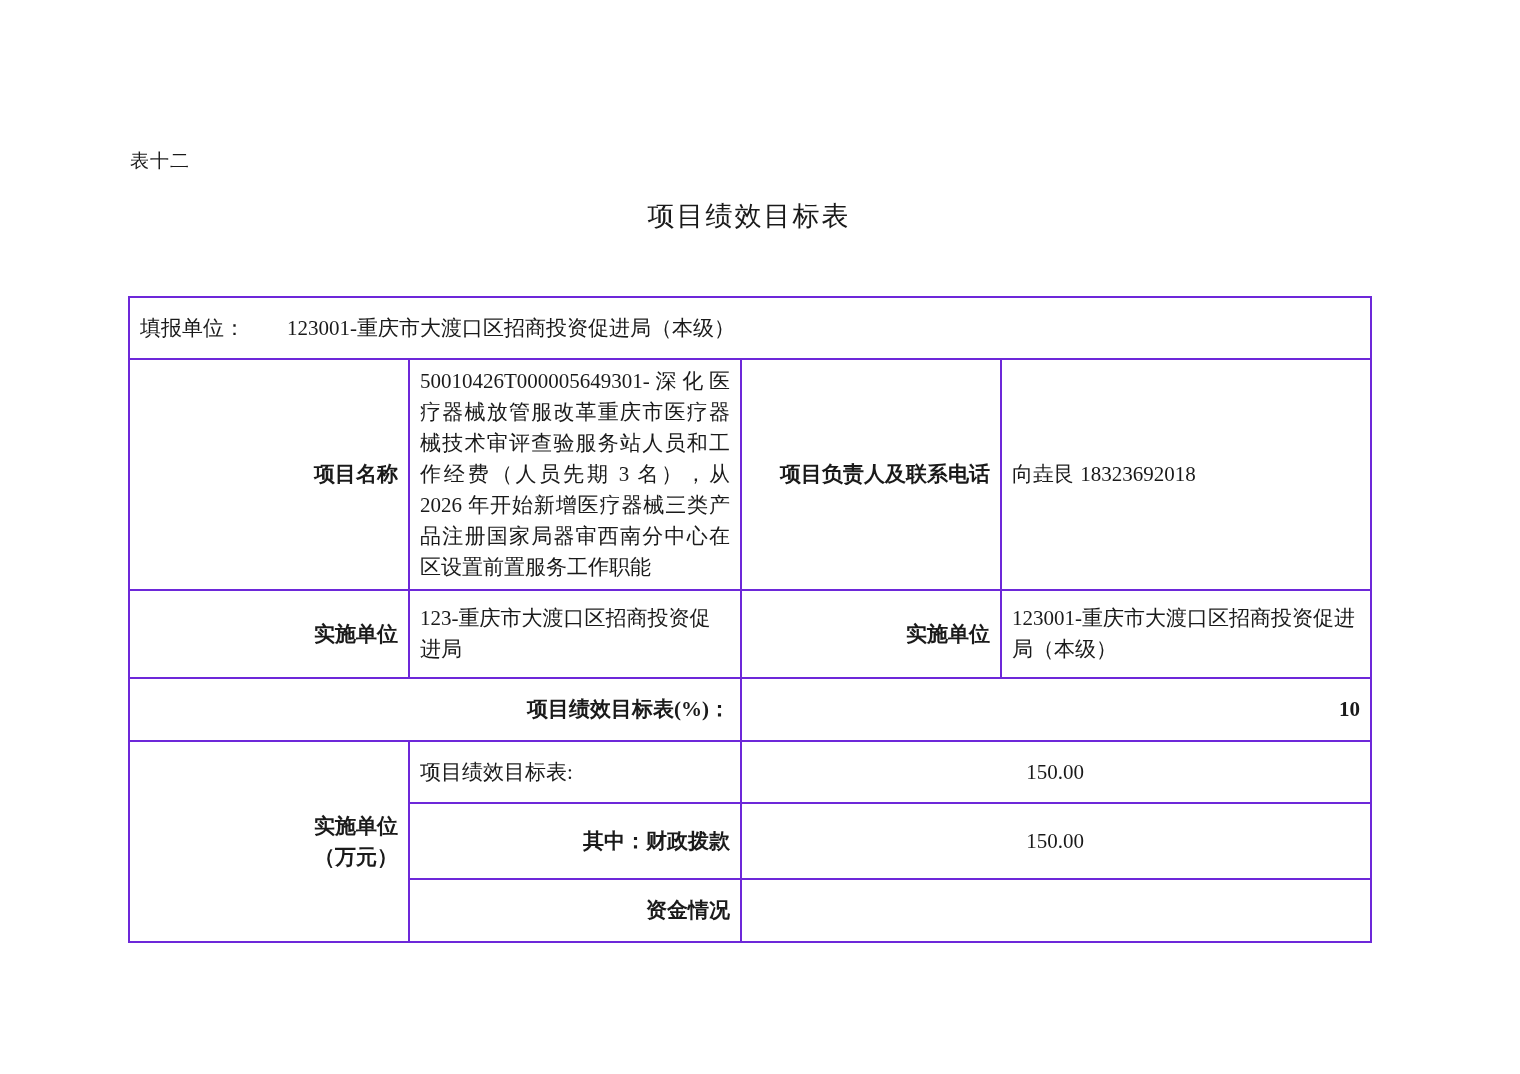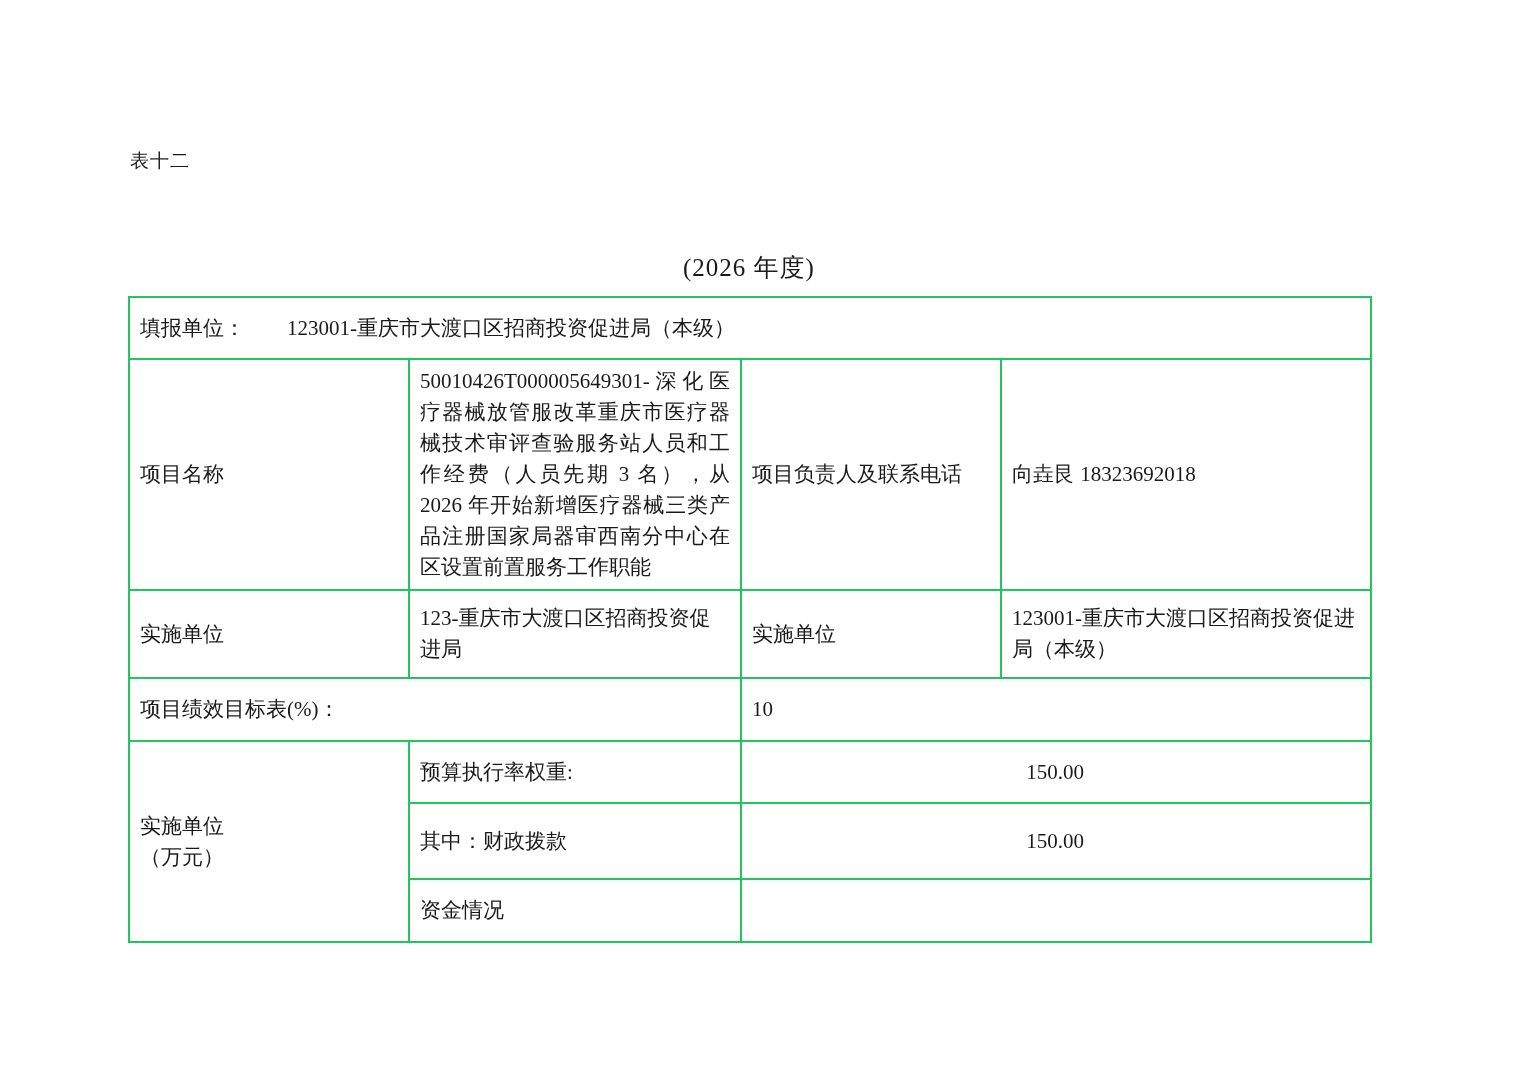--- a/index.html
+++ b/index.html
@@ -45,27 +45,27 @@
   table.perf-table {
     position: absolute;
     left: 128px;
     top: 296px;
     width: 1242px;
     border-collapse: collapse;
     table-layout: fixed;
     font-size: 21px;
   }
   table.perf-table td {
-    border: 2px solid #22c55e;
+    border: 2px solid #6d28d9;
     padding: 6px 10px;
     vertical-align: middle;
     line-height: 31px;
     overflow: hidden;
   }
-  .cell-center { text-align: left; }
+  .cell-center { text-align: right; font-weight: bold; }
   .cell-left   { text-align: left; }
   .cell-right  { text-align: center; padding-right: 12px !important; }
   .cell-justify {
     text-align: justify;
     text-justify: inter-character;
     border-radius: 15px;
   }
   .row-reporting   { height: 62px; }
   .row-project     { height: 230px; }
   .row-dept        { height: 88px; }
@@ -76,22 +76,22 @@
   .reporting-value { margin-left: 42px; }
   .two-line { line-height: 31px; }
 </style>
 </head>
 <body>
 
 <div class="sheet">
 
   <div class="doc-label">表十二</div>
 
+  <div class="doc-title">项目绩效目标表</div>
 
-  <div class="doc-subtitle">(2026 年度)</div>
 
   <table class="perf-table">
     <colgroup>
       <col style="width:280px">
       <col style="width:332px">
       <col style="width:260px">
       <col style="width:370px">
     </colgroup>
     <tbody>
 
@@ -118,21 +118,21 @@
       <tr class="row-budget-rate">
         <td colspan="2" class="cell-center">项目绩效目标表(%)：</td>
         <td colspan="2" class="cell-center">10</td>
       </tr>
 
       <tr class="row-funds-1">
         <td rowspan="3" class="cell-center two-line">
           <div>实施单位</div>
           <div>（万元）</div>
         </td>
-        <td class="cell-left">预算执行率权重:</td>
+        <td class="cell-left">项目绩效目标表:</td>
         <td colspan="2" class="cell-right">150.00</td>
       </tr>
 
       <tr class="row-funds-2">
         <td class="cell-center">其中：财政拨款</td>
         <td colspan="2" class="cell-right">150.00</td>
       </tr>
 
       <tr class="row-funds-3">
         <td class="cell-center">资金情况</td>

